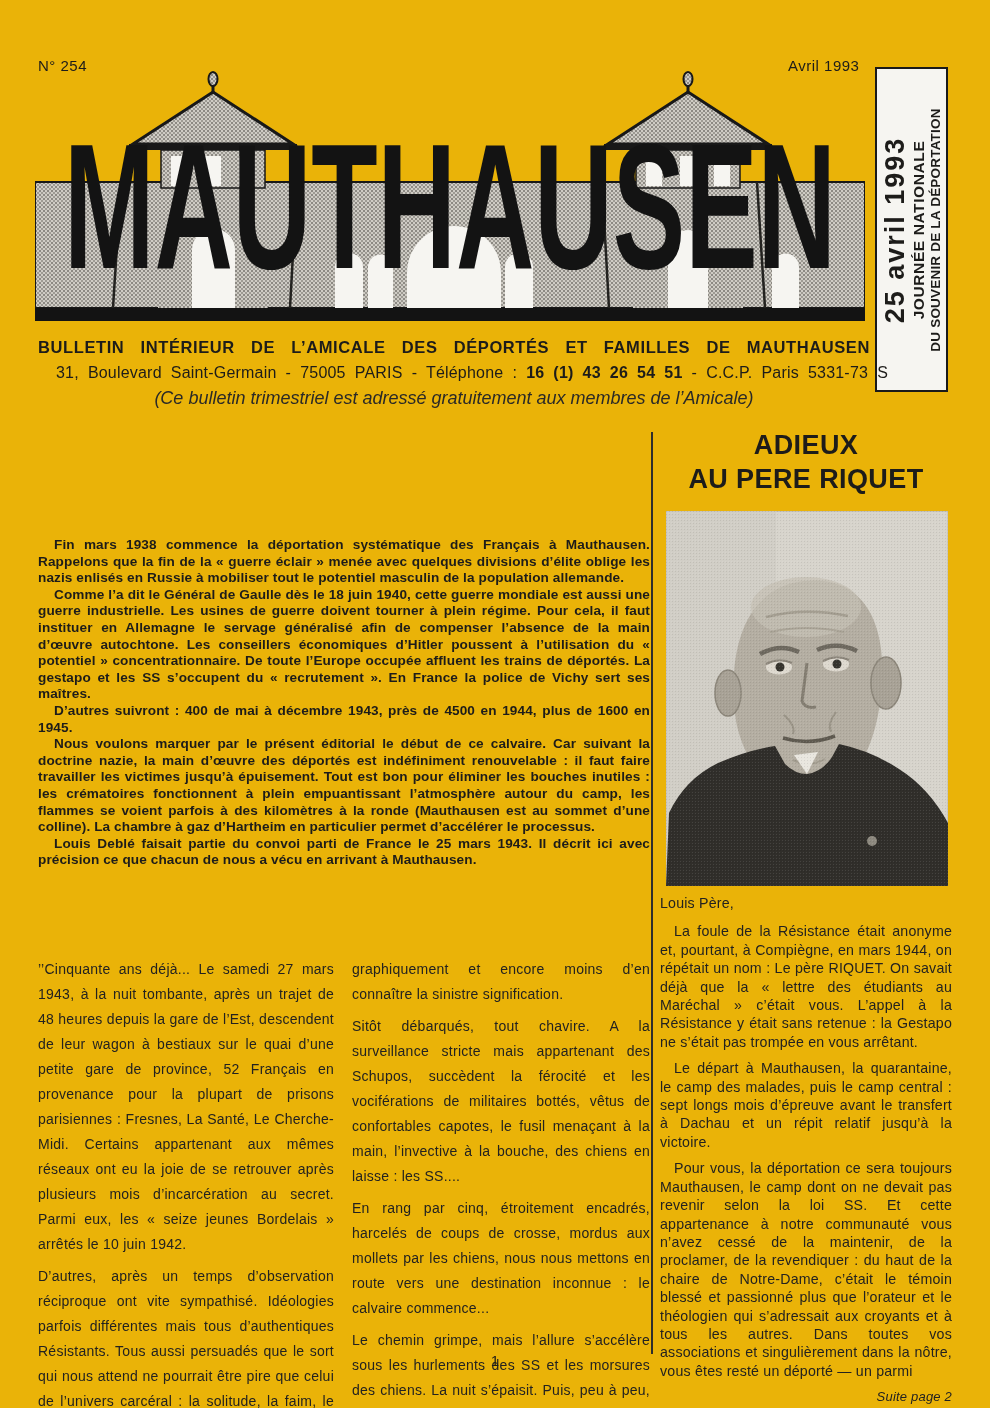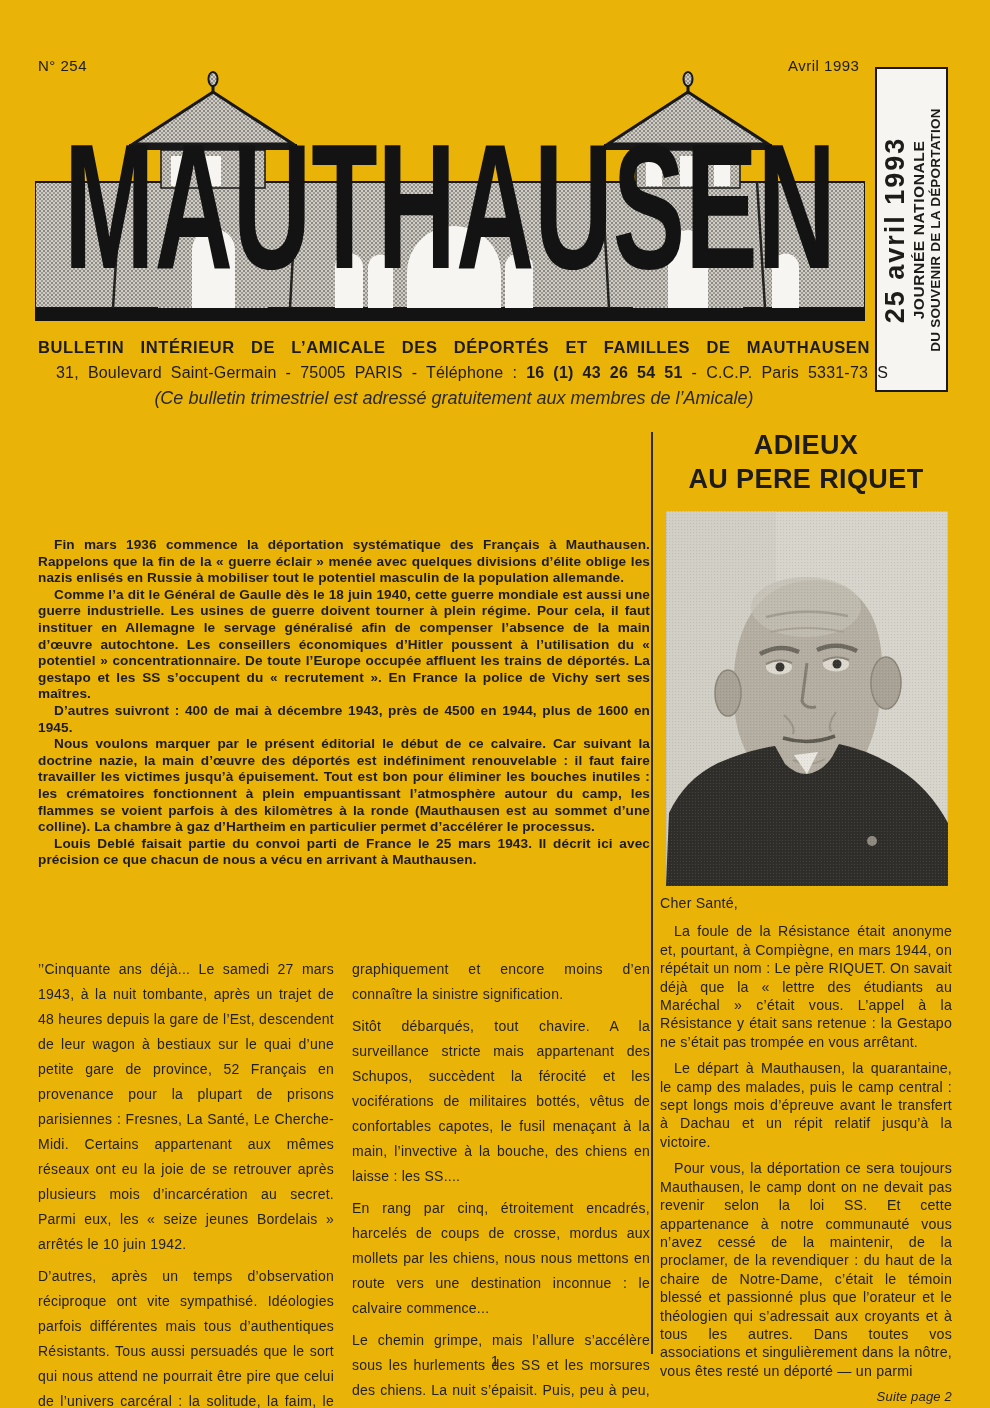--- a/index.html
+++ b/index.html
@@ -165,21 +165,21 @@
     <span>-</span>
     <span>C.C.P. Paris 5331-73 S</span>
   </div>
 
   <div class="abs note">(Ce bulletin trimestriel est adressé gratuitement aux membres de l’Amicale)</div>
 
   <div class="abs vdivider"></div>
 
 
   <div class="abs lead">
-    <p>Fin mars 1936 commence la déportation systématique des Français à Mauthausen. Rappelons que la fin de la « guerre éclair » menée avec quelques divisions d’élite oblige les nazis enlisés en Russie à mobiliser tout le potentiel masculin de la population allemande.</p>
+    <p>Fin mars 1938 commence la déportation systématique des Français à Mauthausen. Rappelons que la fin de la « guerre éclair » menée avec quelques divisions d’élite oblige les nazis enlisés en Russie à mobiliser tout le potentiel masculin de la population allemande.</p>
     <p>Comme l’a dit le Général de Gaulle dès le 18 juin 1940, cette guerre mondiale est aussi une guerre industrielle. Les usines de guerre doivent tourner à plein régime. Pour cela, il faut instituer en Allemagne le servage généralisé afin de compenser l’absence de la main d’œuvre autochtone. Les conseillers économiques d’Hitler poussent à l’utilisation du « potentiel » concentrationnaire. De toute l’Europe occupée affluent les trains de déportés. La gestapo et les SS s’occupent du « recrutement ». En France la police de Vichy sert ses maîtres.</p>
     <p>D’autres suivront : 400 de mai à décembre 1943, près de 4500 en 1944, plus de 1600 en 1945.</p>
     <p>Nous voulons marquer par le présent éditorial le début de ce calvaire. Car suivant la doctrine nazie, la main d’œuvre des déportés est indéfiniment renouvelable : il faut faire travailler les victimes jusqu’à épuisement. Tout est bon pour éliminer les bouches inutiles : les crématoires fonctionnent à plein empuantissant l’atmosphère autour du camp, les flammes se voient parfois à des kilomètres à la ronde (Mauthausen est au sommet d’une colline). La chambre à gaz d’Hartheim en particulier permet d’accélérer le processus.</p>
     <p>Louis Deblé faisait partie du convoi parti de France le 25 mars 1943. Il décrit ici avec précision ce que chacun de nous a vécu en arrivant à Mauthausen.</p>
   </div>
 
   <div class="abs bodycol col1">
     <p>’’Cinquante ans déjà... Le samedi 27 mars 1943, à la nuit tombante, après un trajet de 48 heures depuis la gare de l’Est, descendent de leur wagon à bestiaux sur le quai d’une petite gare de province, 52 Français en provenance pour la plupart de prisons parisiennes : Fresnes, La Santé, Le Cherche-Midi. Certains appartenant aux mêmes réseaux ont eu la joie de se retrouver après plusieurs mois d’incarcération au secret. Parmi eux, les « seize jeunes Bordelais » arrêtés le 10 juin 1942.</p>
     <p>D’autres, après un temps d’observation réciproque ont vite sympathisé. Idéologies parfois différentes mais tous d’authentiques Résistants. Tous aussi persuadés que le sort qui nous attend ne pourrait être pire que celui de l’univers carcéral : la solitude, la faim, le peloton d’exécution en perspective.</p>
     <p>Le panneau mal éclairé de la station indique « MAUTHAUSEN », localité qu’aucun d’entre nous n’est capable de situer géo-</p>
@@ -235,21 +235,21 @@
     <path d="M117,227 Q143,235 169,225" stroke="#5f5a50" stroke-width="3.5" fill="none"></path>
     <path d="M127,249 Q143,257 159,248" stroke="#a19b8e" stroke-width="2" fill="none"></path>
 
     <path d="M0,375 L3,302 Q19,268 52,252 Q82,239 109,235 L119,253 Q129,263 141,263 Q156,261 166,246 L173,233 Q206,240 233,258 Q263,277 282,312 L282,375 Z" fill="#302e2a"></path>
     <path d="M128,244 L152,241 L141,263 Z" fill="#e9e6df"></path>
     <circle cx="206" cy="330" r="5" fill="#8d897f"></circle>
     <rect width="282" height="375" fill="url(#grain)"></rect>
   </svg>
 
   <div class="abs r-body">
-    <p class="salut">Cher Santé,</p>
+    <p class="salut">Louis Père,</p>
     <p>La foule de la Résistance était anonyme et, pourtant, à Compiègne, en mars 1944, on répétait un nom : Le père RIQUET. On savait déjà que la « lettre des étudiants au Maréchal » c’était vous. L’appel à la Résistance y était sans retenue : la Gestapo ne s’était pas trompée en vous arrêtant.</p>
     <p>Le départ à Mauthausen, la quarantaine, le camp des malades, puis le camp central : sept longs mois d’épreuve avant le transfert à Dachau et un répit relatif jusqu’à la victoire.</p>
     <p>Pour vous, la déportation ce sera toujours Mauthausen, le camp dont on ne devait pas revenir selon la loi SS. Et cette appartenance à notre communauté vous n’avez cessé de la maintenir, de la proclamer, de la revendiquer : du haut de la chaire de Notre-Dame, c’était le témoin blessé et passionné plus que l’orateur et le théologien qui s’adressait aux croyants et à tous les autres. Dans toutes vos associations et singulièrement dans la nôtre, vous êtes resté un déporté — un parmi</p>
     <p class="suite">Suite page 2</p>
   </div>
 
   <div class="abs pagenum">1</div>
 
 </div>
 

